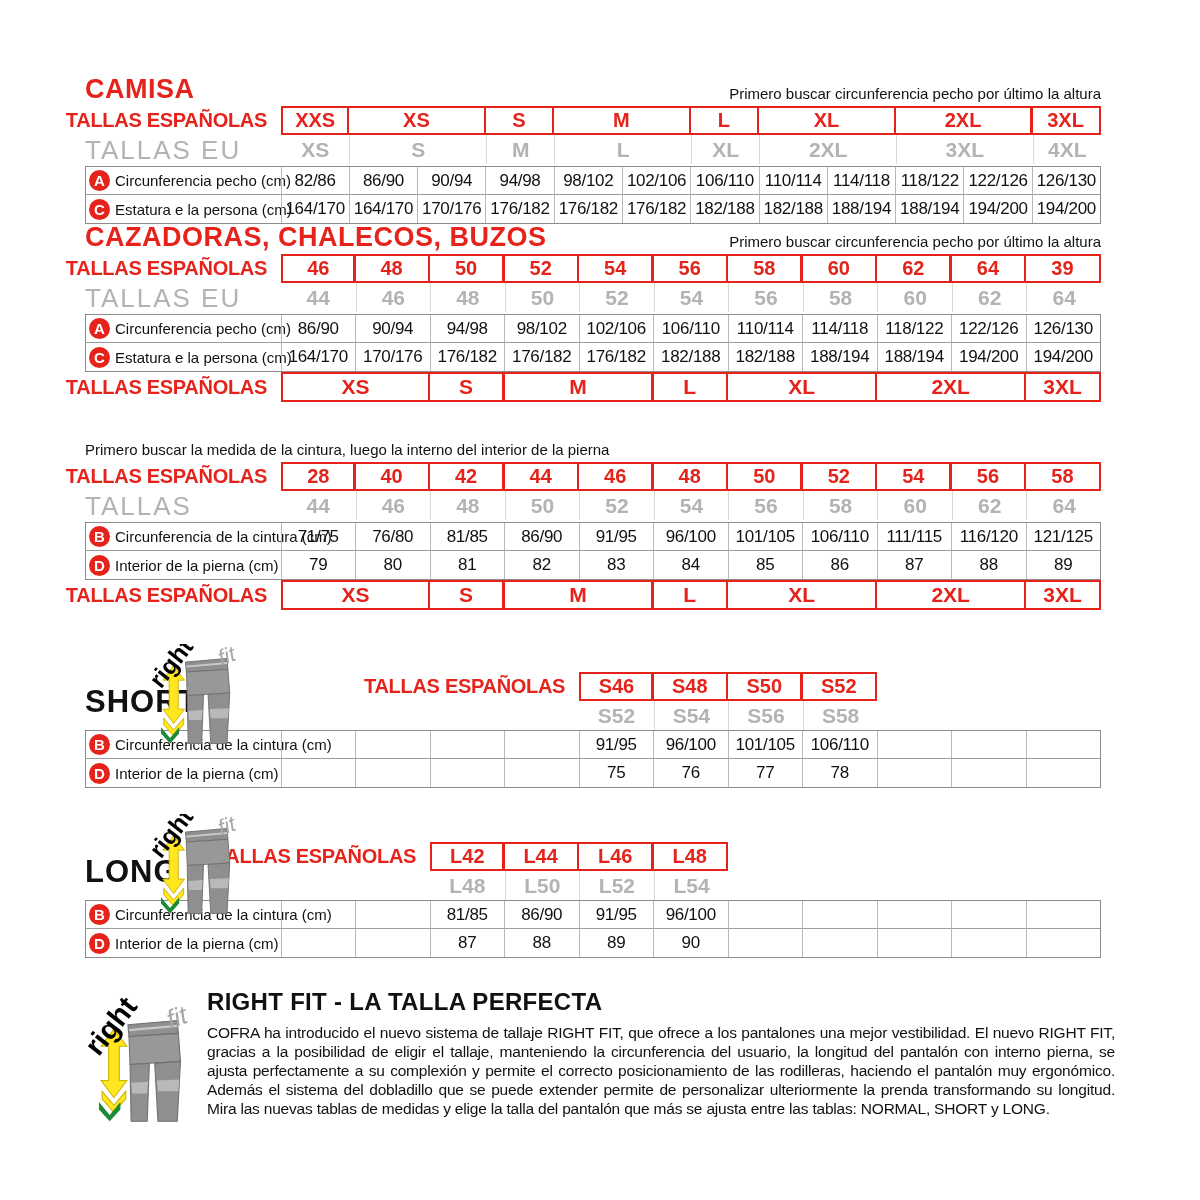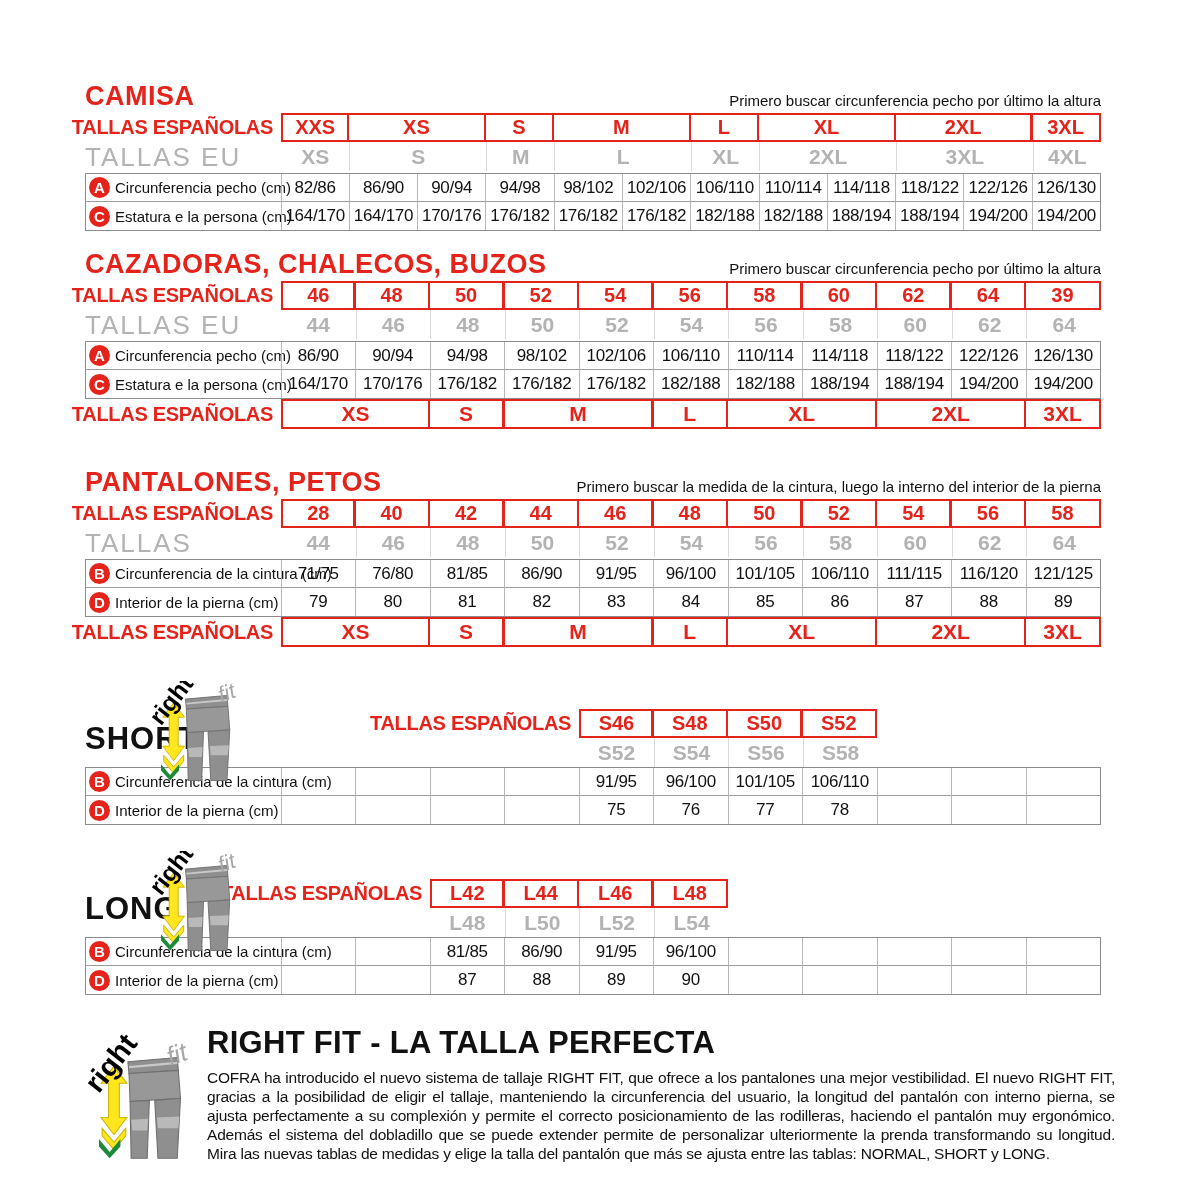--- a/index.html
+++ b/index.html
@@ -5,31 +5,31 @@
   :root{
     --red:#e5231b;
     --gray-txt:#b3b3b3;
     --blk-border:#8c8c8c;
     --cell-line:#b8b8b8;
     --row-line:#9c9c9c;
   }
   html,body{margin:0;padding:0;background:#fff;}
   .page{position:relative;width:1200px;height:1200px;background:#fff;overflow:hidden;
         font-family:"Liberation Sans", sans-serif;color:#111;}
-  .content{position:absolute;left:85px;top:11px;width:1016px;}
+  .content{position:absolute;left:85px;top:4px;width:1016px;}
 
   
   .sec-head{display:flex;justify-content:space-between;align-items:flex-end;margin-bottom:3px;}
   .sec-title{color:var(--red);font-weight:bold;font-size:27px;line-height:1;letter-spacing:.5px;}
   .sec-note{color:#111;font-size:15px;line-height:1;padding-bottom:2px;}
 
   
   .row{display:grid;}
   .es-label{color:var(--red);font-weight:bold;font-size:20px;display:flex;align-items:center;
-            justify-content:flex-end;padding-right:8px;letter-spacing:-.3px;white-space:nowrap;}
+            justify-content:flex-end;padding-right:14px;letter-spacing:-.3px;white-space:nowrap;}
   .es-cell{border:2.5px solid var(--red);color:var(--red);font-weight:bold;font-size:20px;
            display:flex;align-items:center;justify-content:center;height:29px;box-sizing:border-box;}
   .es-cell.ovl{margin-left:-2.5px;}
   .es-row-h{height:29px;}
   .eu-label{color:var(--gray-txt);font-weight:normal;font-size:26px;display:flex;align-items:center;
             letter-spacing:2px;white-space:nowrap;}
   .eu-cell{color:var(--gray-txt);font-weight:bold;font-size:21px;display:flex;align-items:center;
            justify-content:center;height:29px;box-sizing:border-box;border-left:1px solid #d9d9d9;}
   .eu-cell.first{border-left:none;}
   .filler{}
@@ -39,36 +39,36 @@
   .d-row.last > *{border-bottom:none;}
   .d-label{display:flex;align-items:center;gap:5px;padding-left:3px;font-size:15px;white-space:nowrap;}
   .d-cell{display:flex;align-items:center;justify-content:center;font-size:17px;
           border-left:1px solid var(--cell-line);letter-spacing:-.3px;}
   .badge{width:21px;height:21px;border-radius:50%;background:var(--red);color:#fff;font-weight:bold;
          font-size:15px;display:inline-flex;align-items:center;justify-content:center;flex:0 0 auto;}
   .ftr .es-cell{height:30px;font-size:21px;}
 
   .tbl{margin-top:0;}
   .sec-camisa{margin-top:72px;}
-  .sec-cazadoras{margin-top:20px;}
+  .sec-cazadoras{}
   .sec-pantalones{margin-top:40px;}
 
   
   .sl-section{position:relative;}
   .sec-short{margin-top:62px;}
   .sec-long{margin-top:54px;}
   .sl-title{position:absolute;left:0;top:12px;font-size:31px;font-weight:bold;letter-spacing:1px;color:#111;}
   .sl-logo{position:absolute;left:62px;top:-28px;width:104px;height:104px;}
   .sl-logo svg,.rf-logo svg{width:100%;height:100%;display:block;}
 
   
   .rf-section{position:relative;margin-top:30px;min-height:160px;}
   .rf-logo{position:absolute;left:0;top:2px;width:118px;height:150px;}
   .rf-text{margin-left:122px;}
-  .rf-title{font-size:31px;font-weight:bold;letter-spacing:.3px;color:#111;margin:0 0 8px 0;}
+  .rf-title{font-size:24px;font-weight:bold;letter-spacing:.3px;color:#111;margin:0 0 8px 0;}
   .rf-body{font-size:15.5px;line-height:1.22;letter-spacing:-.2px;width:908px;text-align:justify;color:#111;margin:0;}
 </style>
 </head>
 <body>
 
 <div class="page">
   <div class="content">
 
     <div class="sec sec-camisa">
       <div class="sec-head">
@@ -217,21 +217,20 @@
             <div class="es-cell ovl">L</div>
             <div class="es-cell ovl" style="grid-column: span 2;">XL</div>
             <div class="es-cell ovl" style="grid-column: span 2;">2XL</div>
             <div class="es-cell ovl">3XL</div>
           </div>
         </div>
     </div>
 
     <div class="sec sec-pantalones">
       <div class="sec-head">
-        <div class="sec-title">PANTALONES, PETOS</div>
         <div class="sec-note">Primero buscar la medida de la cintura, luego la interno del interior de la pierna</div>
       </div>
       <div class="tbl" id="tbl-pantalones">
           <div class="row es-row-h" style="grid-template-columns: 196px repeat(11, 1fr);">
             <div class="es-label">TALLAS ESPAÑOLAS</div>
             <div class="es-cell">28</div>
             <div class="es-cell ovl">40</div>
             <div class="es-cell ovl">42</div>
             <div class="es-cell ovl">44</div>
             <div class="es-cell ovl">46</div>

